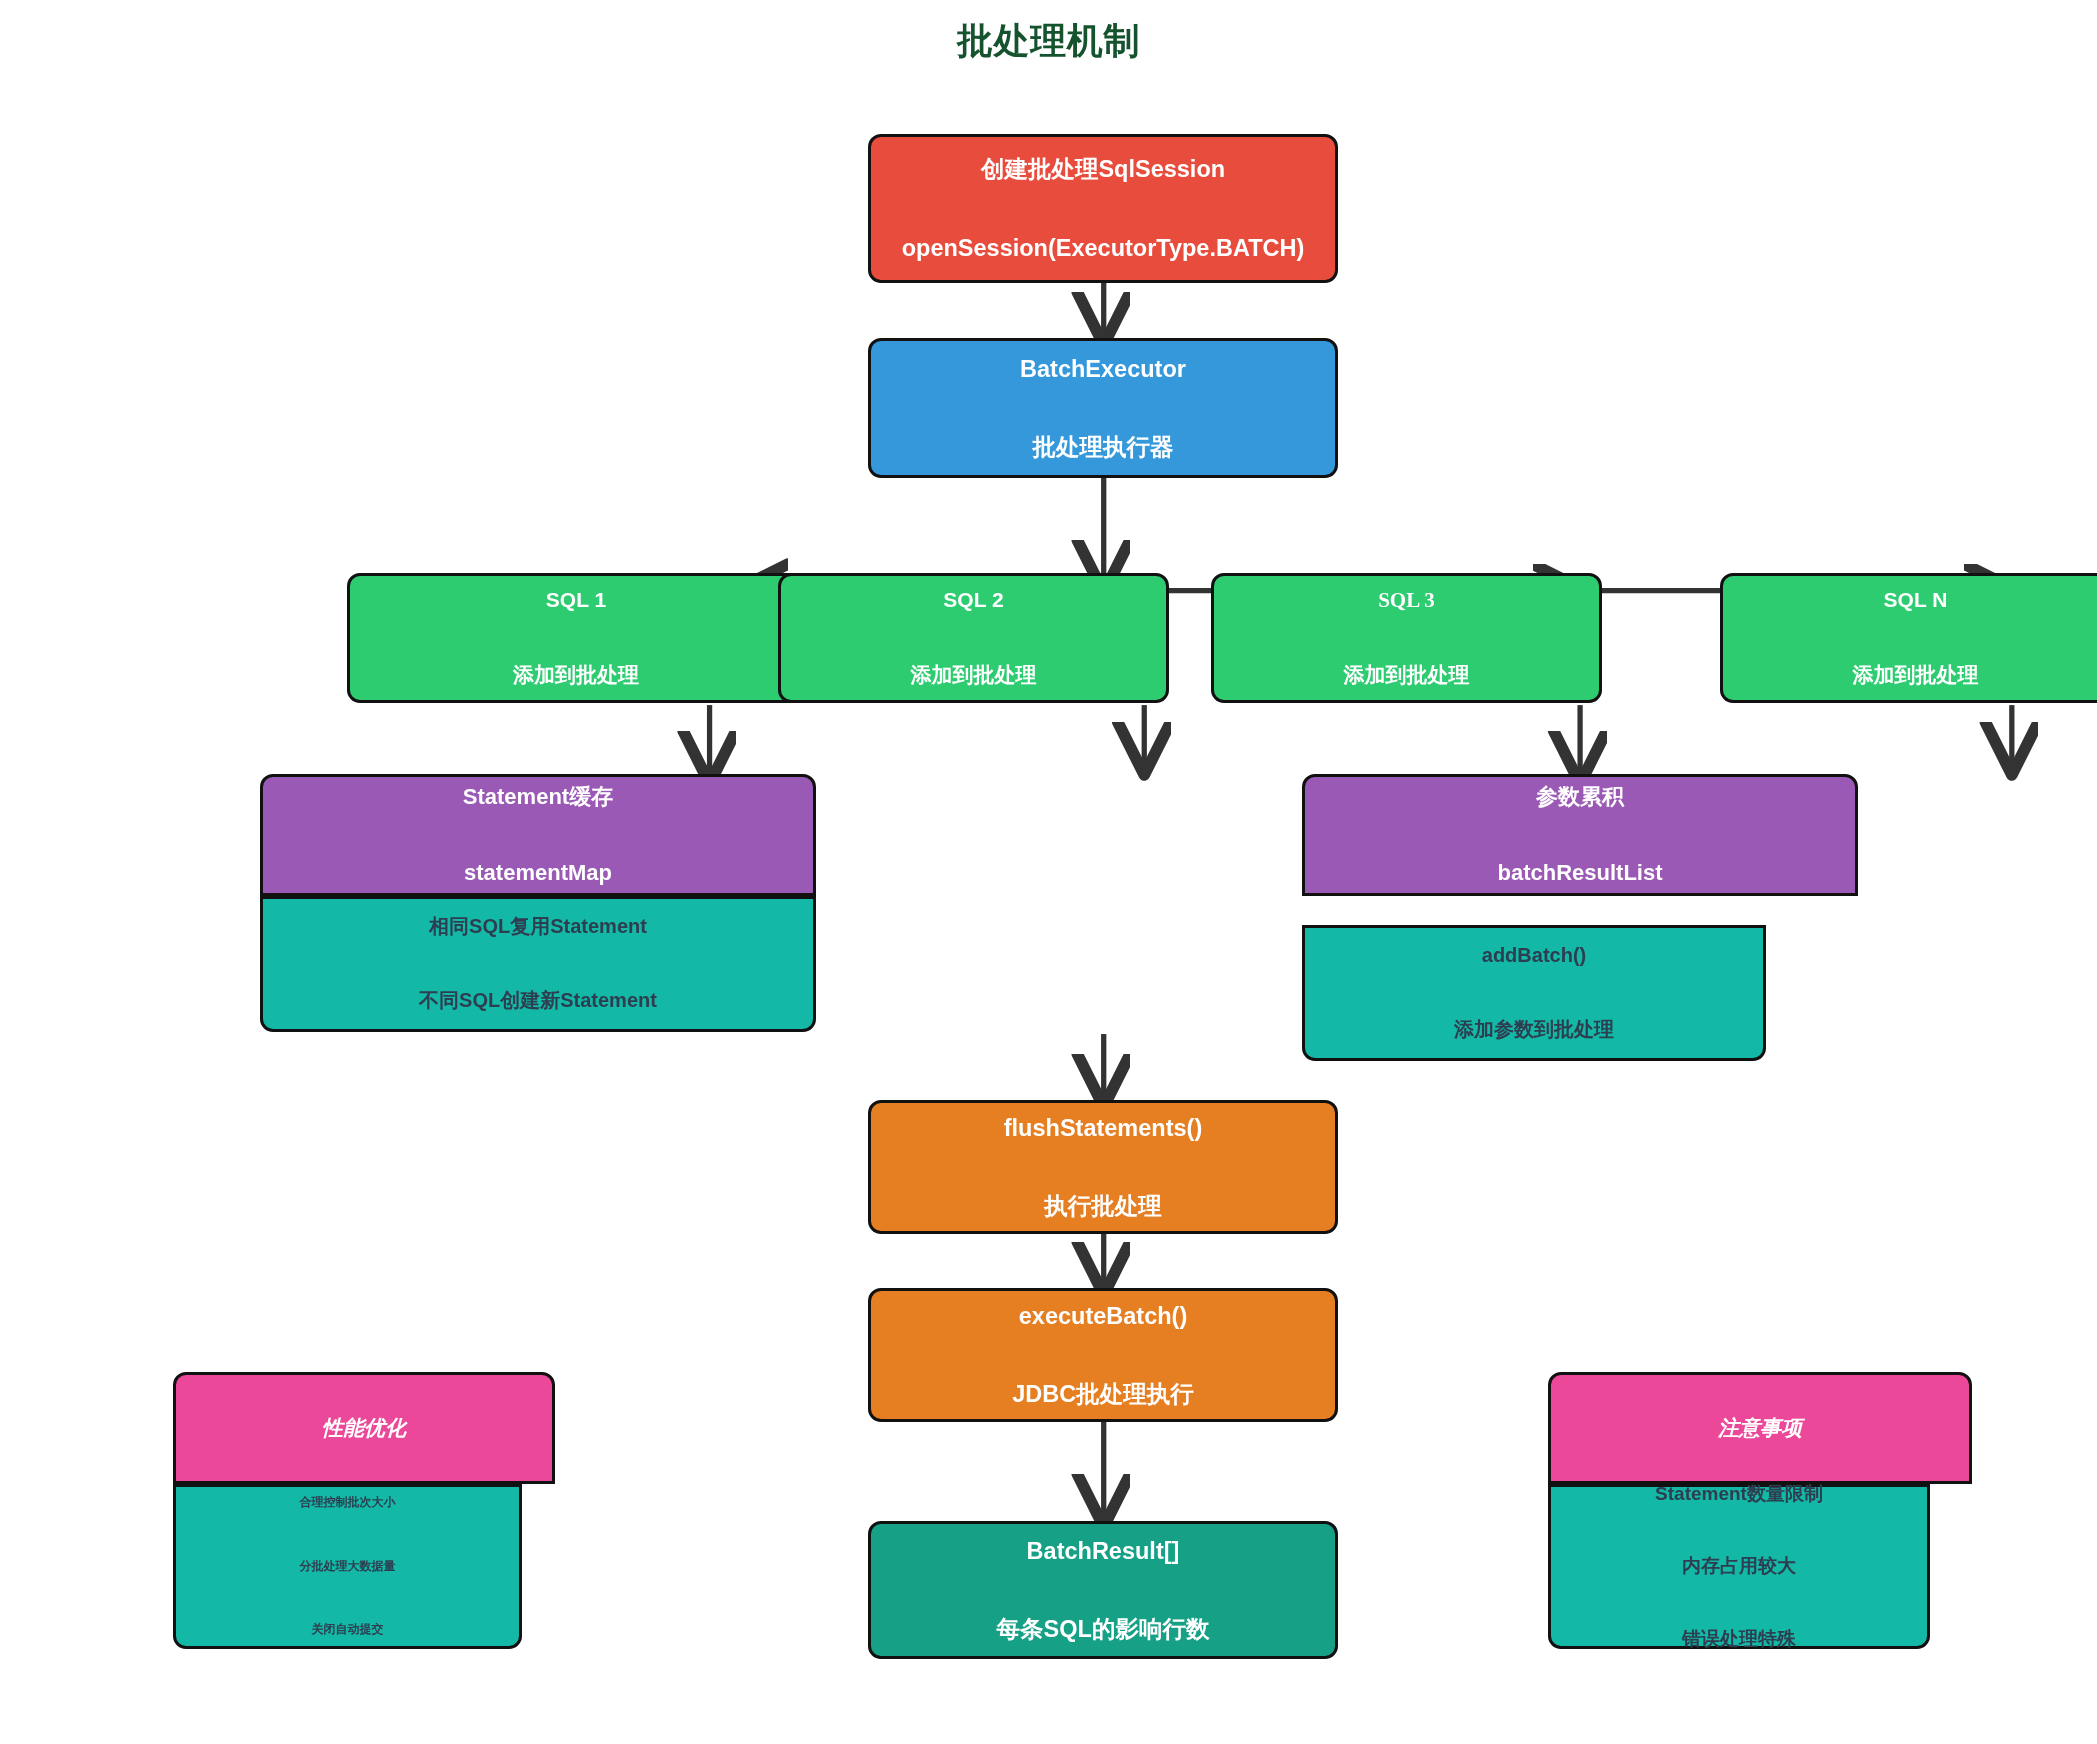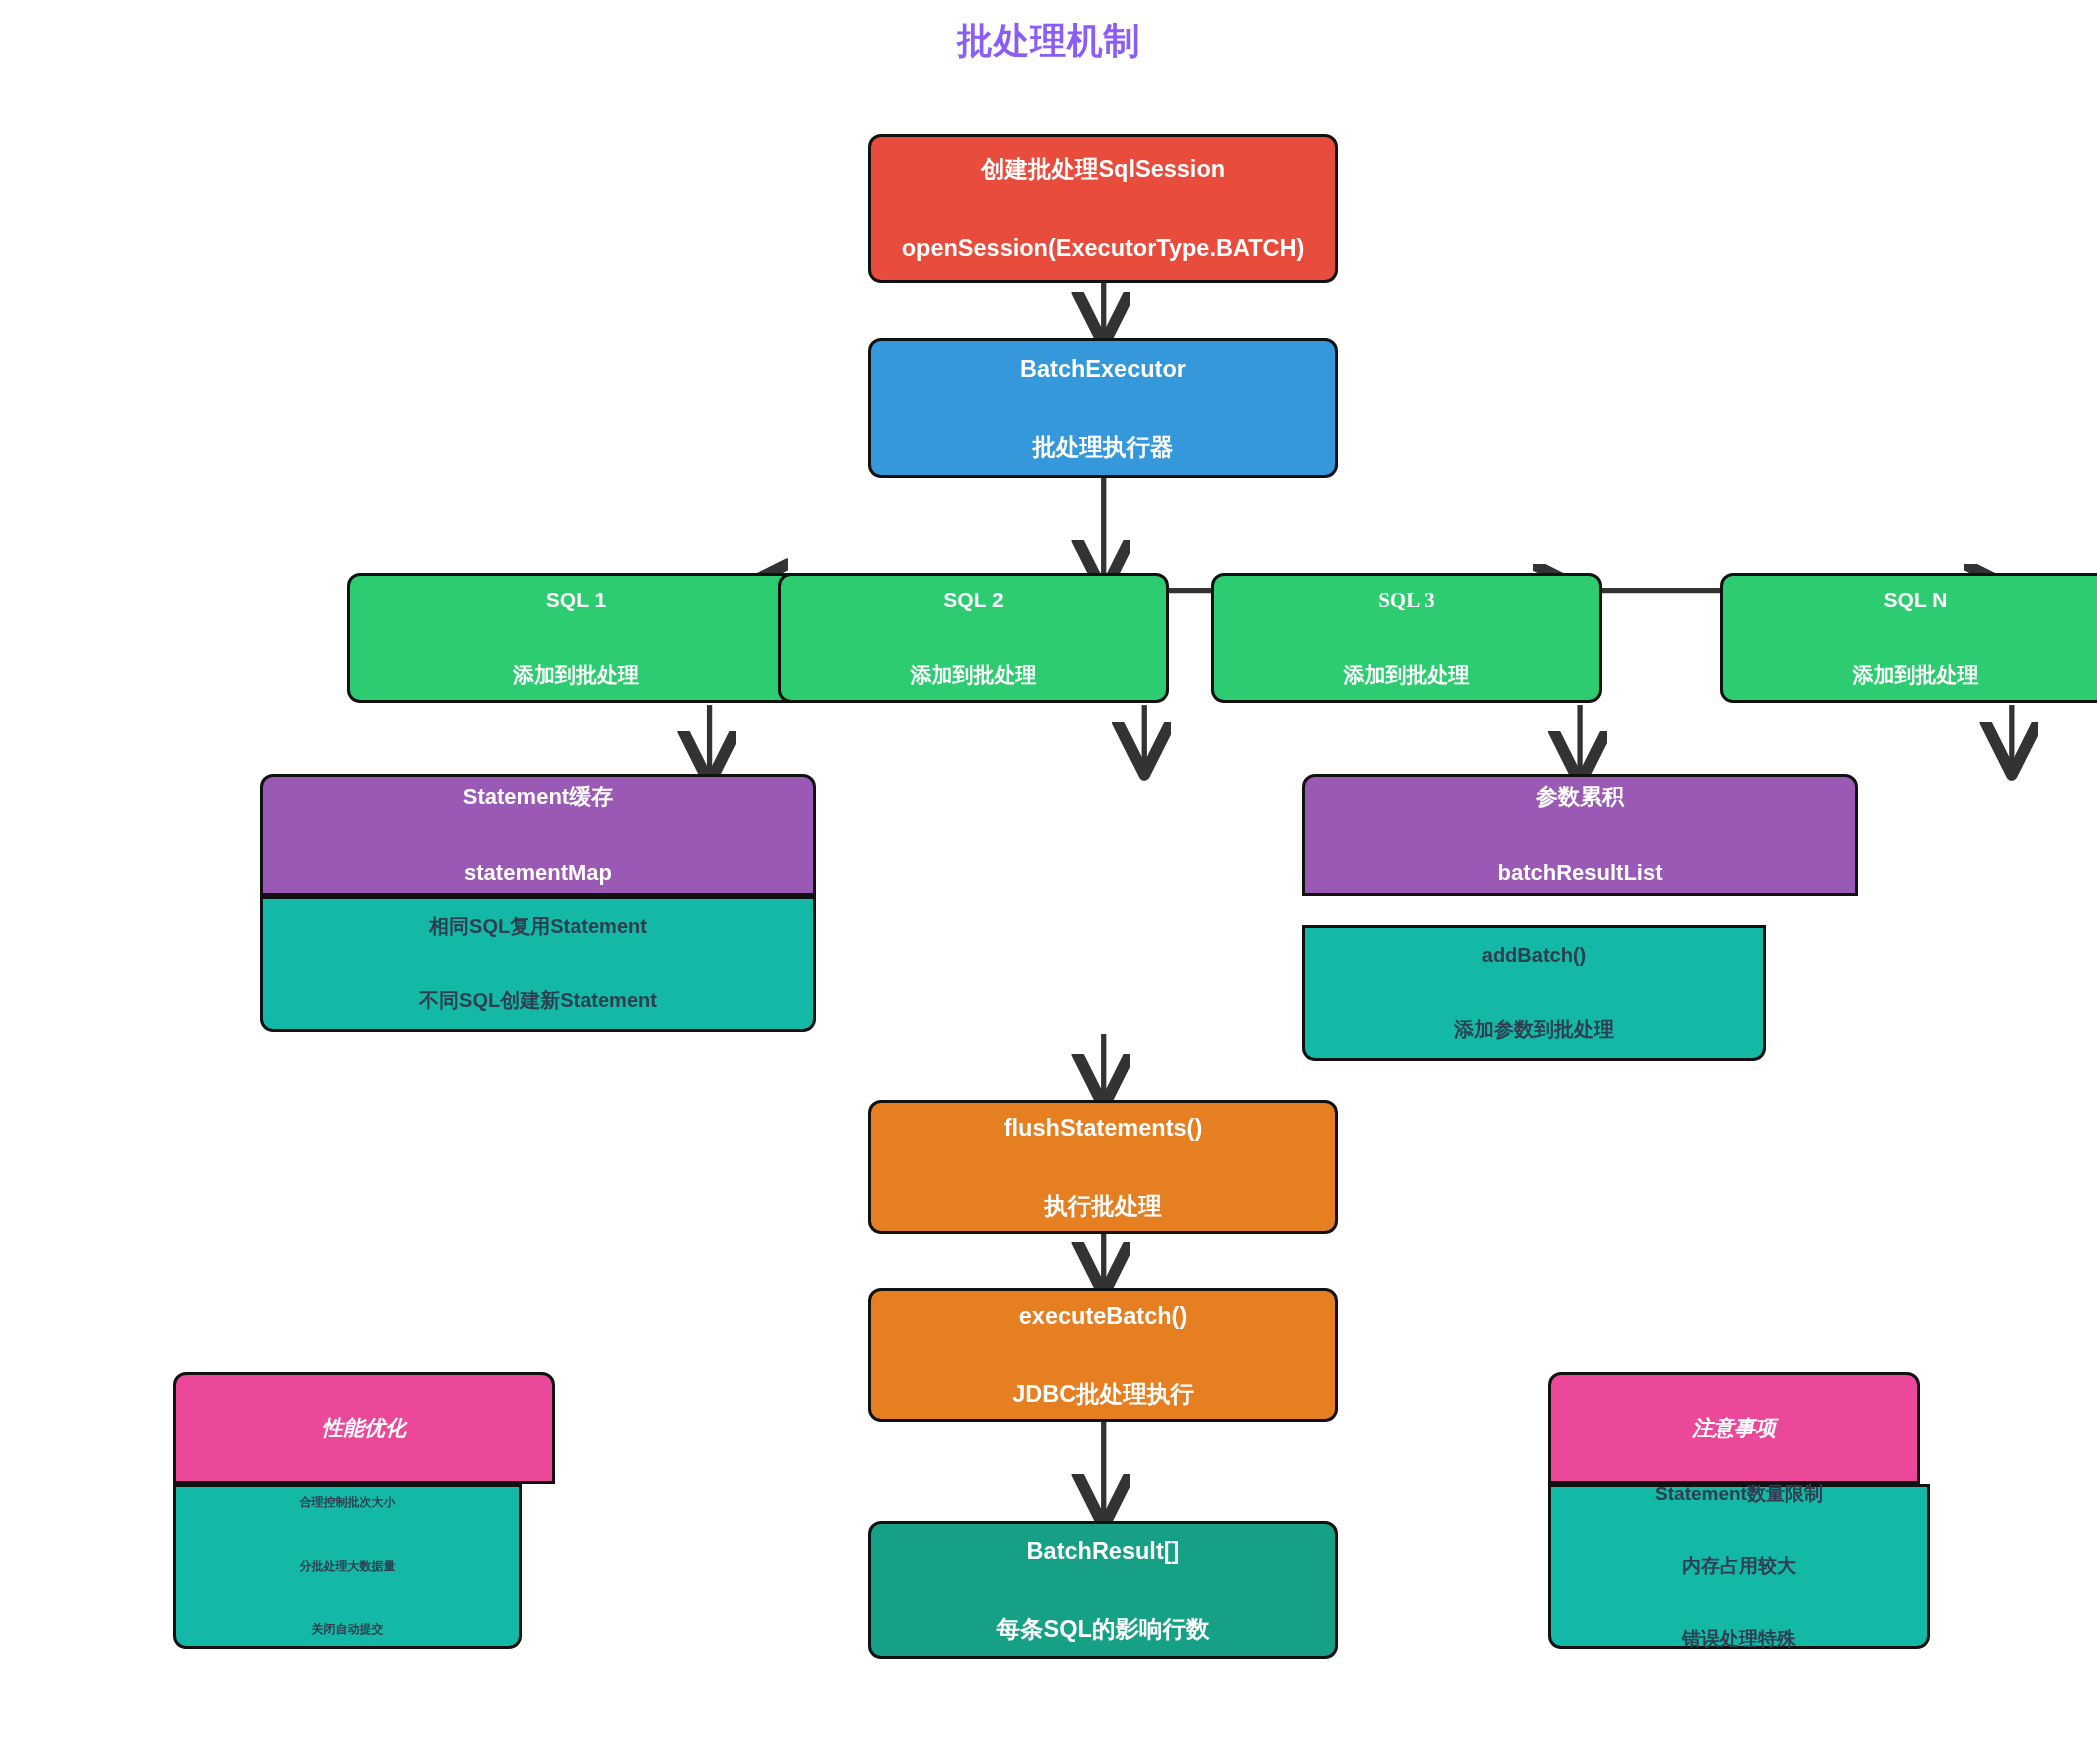--- a/index.html
+++ b/index.html
@@ -20,21 +20,21 @@
 
   
   .diagram-title {
     position: absolute;
     left: 0;
     top: 16.5px;
     width: 2097px;
     text-align: center;
     font-size: 36px;
     font-weight: bold;
-    color: #8b5cf6;
+    color: #14532d;
     letter-spacing: 0.6px;
   }
 
   
   .node {
     position: absolute;
     box-sizing: border-box;
     border: 3.5px solid #111111;
     border-radius: 13px;
     display: flex;
@@ -184,21 +184,21 @@
 
   <div class="node fill-dark note-head" style="left:173px; top:1372px; width:382px; height:112px; font-size:21px;">
     <span class="l1">性能优化</span>
   </div>
   <div class="node fill-gray note-body" style="left:173px; top:1484px; width:349px; height:165px; font-size:12px;">
     <span class="l1">合理控制批次大小</span>
     <span class="l2">分批处理大数据量</span>
     <span class="l3">关闭自动提交</span>
   </div>
 
-  <div class="node fill-dark note-head" style="left:1548px; top:1372px; width:372px; height:112px; font-size:21px;">
+  <div class="node fill-dark note-head" style="left:1548px; top:1372px; width:424px; height:112px; font-size:21px;">
     <span class="l1">注意事项</span>
   </div>
   <div class="node fill-gray note-body" style="left:1548px; top:1484px; width:382px; height:165px; font-size:19px;">
     <span class="l1">Statement数量限制</span>
     <span class="l2">内存占用较大</span>
     <span class="l3">错误处理特殊</span>
   </div>
 
 </div>
 

